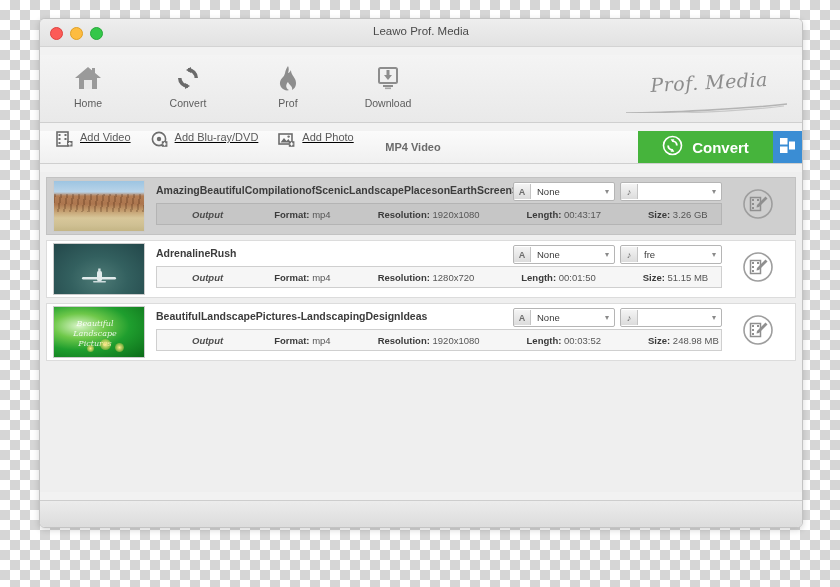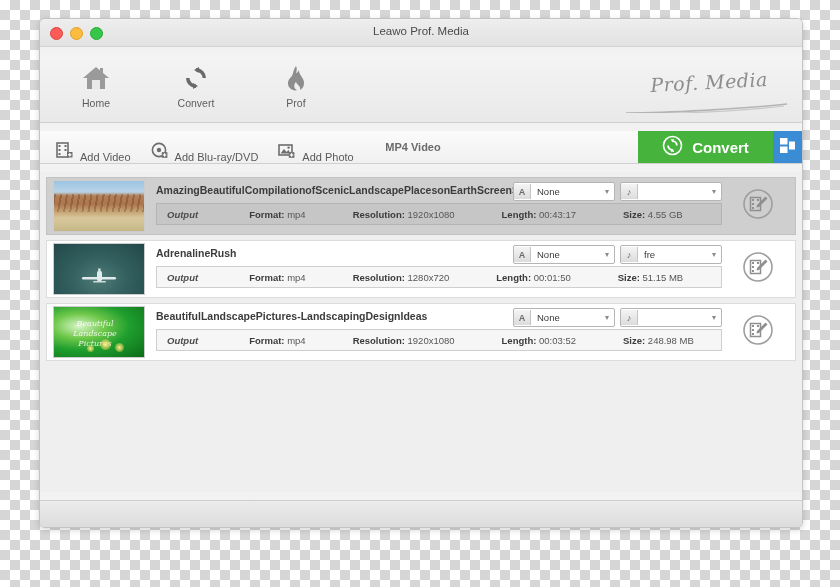--- a/index.html
+++ b/index.html
@@ -70,21 +70,21 @@
   
   .navbar {
     position: relative;
     height: 67px;
     background: linear-gradient(to bottom, #f4f4f4 0%, #e9e9e9 100%);
     border-bottom: 1px solid #cfcfcf;
     flex: 0 0 auto;
   }
   .nav-items {
     position: absolute;
-    left: 20px;
+    left: 12px;
     top: 8px;
     display: flex;
     gap: 28px;
   }
   .nav-item {
     width: 72px;
     text-align: center;
     cursor: pointer;
   }
   .nav-item .nav-icon {
@@ -130,25 +130,26 @@
     position: relative;
     height: 32px;
     background: linear-gradient(to bottom, #fbfbfb 0%, #f0f0f0 100%);
     border-bottom: 1px solid #cfcfcf;
     display: flex;
     align-items: center;
     flex: 0 0 auto;
   }
   .add-btn {
     display: flex;
-    align-items: flex-end;
+    align-items: flex-start;
     gap: 7px;
     cursor: pointer;
     height: 100%;
     padding: 0 10px;
+    text-decoration: underline;
   }
   .add-btn:first-child { margin-left: 6px; }
   .add-label {
     font-size: 11px;
     color: #5a5a5a;
   }
   .profile-name {
     position: absolute;
     left: 0; right: 16px;
     text-align: center;
@@ -339,20 +340,21 @@
   .row.selected .output-box {
     background: #c6c6c6;
     border-color: #b4b4b4;
   }
   .out-label {
     font-size: 9.5px;
     font-style: italic;
     font-weight: bold;
     color: #4c4c4c;
     margin-right: 18px;
+    margin-left: 25px;
   }
   .meta {
     font-size: 9.5px;
     color: #565656;
     margin-right: 14px;
     white-space: nowrap;
   }
   .meta b {
     color: #3b3b3b;
     padding-left: 33px;
@@ -417,20 +419,32 @@
       <div class="nav-item">
         <div class="nav-icon">
           <svg width="26" height="28" viewBox="0 0 26 28">
             <path d="M13 2 C9 8 11 10 8 13 C5 16 4 19 6 23 C8 26 12 27 14 26 C10 24 11 20 13 18 C14 21 18 22 17 26 C21 24 22 19 20 15 C18 11 16 10 16 6 C15 8 14 9 13 9 C14 6 14 4 13 2 Z" fill="#8d8d8d"></path>
           </svg>
         </div>
         <div class="nav-label">Prof</div>
       </div>
 
 
+      <div class="nav-item">
+        <div class="nav-icon">
+          <svg width="28" height="28" viewBox="0 0 28 28">
+            <rect x="5" y="4" width="18" height="15" rx="1.5" fill="none" stroke="#8d8d8d" stroke-width="2"></rect>
+            <rect x="12.5" y="6" width="3" height="6" fill="#8d8d8d"></rect>
+            <path d="M10 11 L18 11 L14 16 Z" fill="#8d8d8d"></path>
+            <rect x="9" y="21" width="10" height="2" fill="#8d8d8d"></rect>
+            <rect x="11" y="23.5" width="6" height="1.6" fill="#a5a5a5"></rect>
+          </svg>
+        </div>
+        <div class="nav-label">Download</div>
+      </div>
 
     </div>
 
     <div class="brand">
       <span class="brand-text">Prof. Media</span>
       <div class="brand-swoosh">
         <svg width="165" height="12" viewBox="0 0 165 12">
           <path d="M2 10 C40 10 120 6 163 1" stroke="#b4b4b4" stroke-width="1.6" fill="none"></path>
           <path d="M14 11 C50 11 120 8 160 3" stroke="#c8c8c8" stroke-width="1.2" fill="none"></path>
         </svg>
@@ -526,21 +540,21 @@
             <div class="select-icon">♪</div>
             <div class="select-value"></div>
             <div class="select-arrow">▾</div>
           </div>
         </div>
         <div class="output-box">
           <span class="out-label">Output</span>
           <span class="meta"><b>Format:</b> <span>mp4</span></span>
           <span class="meta"><b>Resolution:</b> <span>1920x1080</span></span>
           <span class="meta"><b>Length:</b> <span>00:43:17</span></span>
-          <span class="meta"><b>Size:</b> <span>4.55 GB</span></span>
+          <span class="meta"><b>Size:</b> <span>3.26 GB</span></span>
         </div>
       </div>
       <div class="edit-btn">
         <span>
           <svg width="32" height="32" viewBox="0 0 32 32">
             <circle cx="16" cy="16" r="14" fill="none" stroke="#9e9e9e" stroke-width="1.6"></circle>
             <rect x="8.5" y="9.5" width="10" height="13" fill="none" stroke="#8f8f8f" stroke-width="1.5"></rect>
             <rect x="10" y="11" width="2" height="2" fill="#8f8f8f"></rect>
             <rect x="10" y="15" width="2" height="2" fill="#8f8f8f"></rect>
             <rect x="10" y="19" width="2" height="2" fill="#8f8f8f"></rect>

